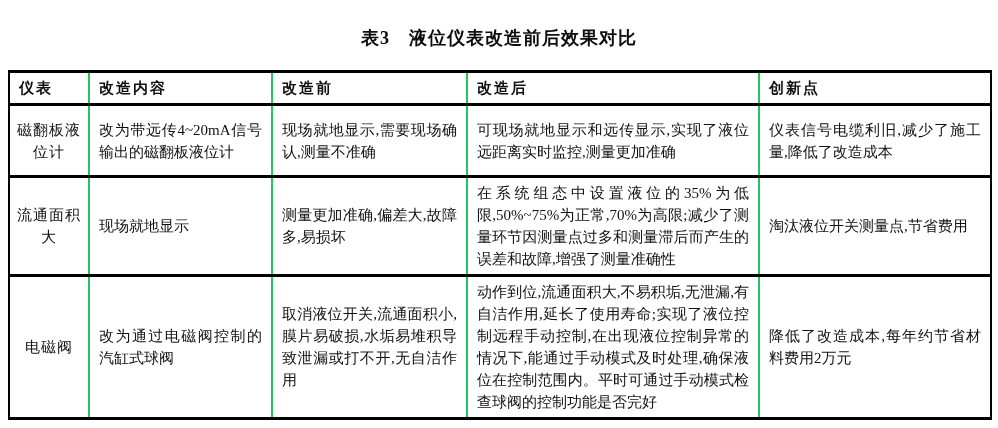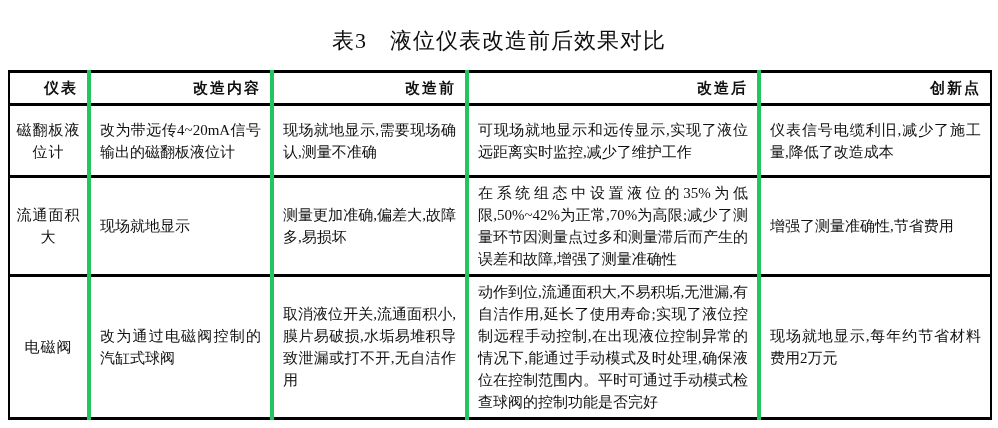--- a/index.html
+++ b/index.html
@@ -17,50 +17,50 @@
     width: 998px;
     height: 428px;
     background: #ffffff;
   }
   .caption {
     position: absolute;
     top: 26px;
     left: 0;
     width: 100%;
     text-align: center;
-    font-size: 22px;
-    font-weight: normal;
+    font-size: 18px;
+    font-weight: bold;
     letter-spacing: 1px;
     color: #0d0d0d;
   }
   table.cmp {
     position: absolute;
     top: 70px;
     left: 8px;
     width: 982px;
     border-collapse: collapse;
     table-layout: fixed;
     border-top: 3px solid #000;
     border-bottom: 3px solid #000;
     border-left: 2px solid #000;
     border-right: 2px solid #000;
     font-size: 15px;
   }
   table.cmp th, table.cmp td {
-    border-left: 4px solid #22c55e;
+    border-left: 2px solid #22c55e;
     vertical-align: middle;
     padding: 4px 9px;
     line-height: 22px;
     box-sizing: border-box;
   }
   table.cmp th:first-child, table.cmp td:first-child { border-left: none; }
   thead tr { height: 32px; }
   thead th {
     font-weight: bold;
-    text-align: right;
+    text-align: left;
     padding: 2px 4px;
     border-bottom: 3px solid #000;
     letter-spacing: 2px;
   }
   tbody tr { border-bottom: 3px solid #000; }
   tbody tr:last-child { border-bottom: none; }
   tbody td {
     text-align: justify;
     text-justify: inter-ideograph;
   }
@@ -95,33 +95,33 @@
         <th>改造前</th>
         <th>改造后</th>
         <th>创新点</th>
       </tr>
     </thead>
     <tbody>
       <tr class="r0">
         <td class="c0">磁翻板液位计</td>
         <td>改为带远传4~20mA信号输出的磁翻板液位计</td>
         <td>现场就地显示,需要现场确认,测量不准确</td>
-        <td>可现场就地显示和远传显示,实现了液位远距离实时监控,减少了维护工作</td>
+        <td>可现场就地显示和远传显示,实现了液位远距离实时监控,测量更加准确</td>
         <td>仪表信号电缆利旧,减少了施工量,降低了改造成本</td>
       </tr>
       <tr class="r1">
         <td class="c0">流通面积大</td>
         <td>现场就地显示</td>
         <td>测量更加准确,偏差大,故障多,易损坏</td>
-        <td>在系统组态中设置液位的35%为低限,50%~42%为正常,70%为高限;减少了测量环节因测量点过多和测量滞后而产生的误差和故障,增强了测量准确性</td>
-        <td>增强了测量准确性,节省费用</td>
+        <td>在系统组态中设置液位的35%为低限,50%~75%为正常,70%为高限;减少了测量环节因测量点过多和测量滞后而产生的误差和故障,增强了测量准确性</td>
+        <td>淘汰液位开关测量点,节省费用</td>
       </tr>
       <tr class="r2">
         <td class="c0">电磁阀</td>
         <td>改为通过电磁阀控制的汽缸式球阀</td>
         <td>取消液位开关,流通面积小,膜片易破损,水垢易堆积导致泄漏或打不开,无自洁作用</td>
         <td>动作到位,流通面积大,不易积垢,无泄漏,有自洁作用,延长了使用寿命;实现了液位控制远程手动控制,在出现液位控制异常的情况下,能通过手动模式及时处理,确保液位在控制范围内。平时可通过手动模式检查球阀的控制功能是否完好</td>
-        <td>现场就地显示,每年约节省材料费用2万元</td>
+        <td>降低了改造成本,每年约节省材料费用2万元</td>
       </tr>
     </tbody>
   </table>
 
 </div>
 
 </body></html>

